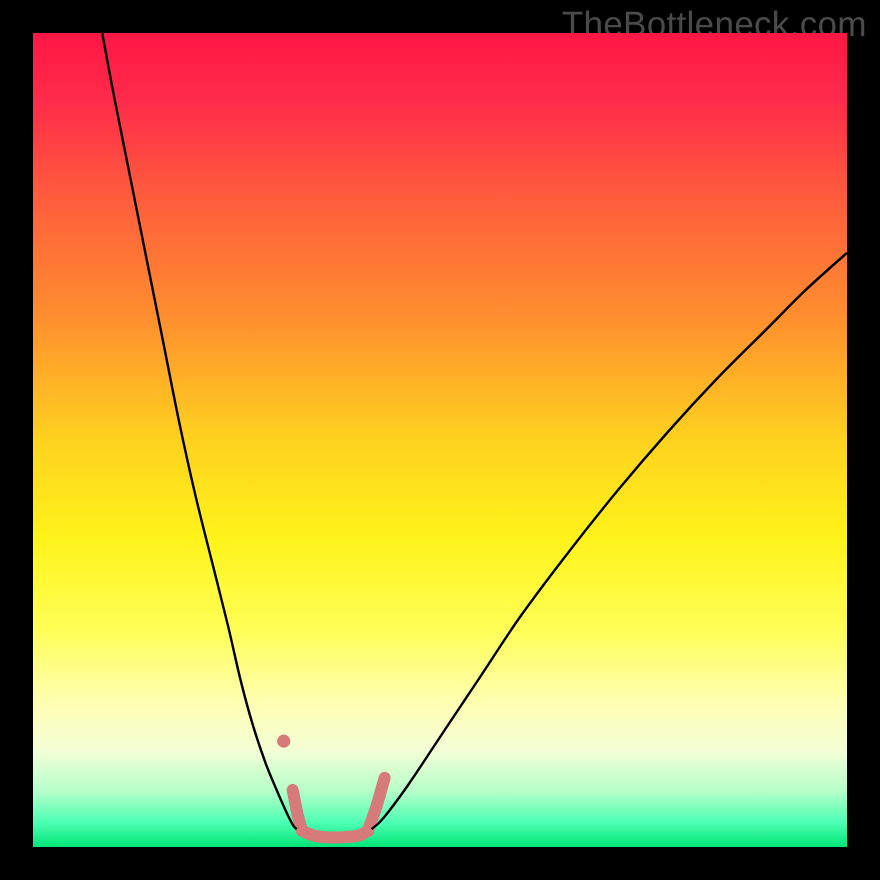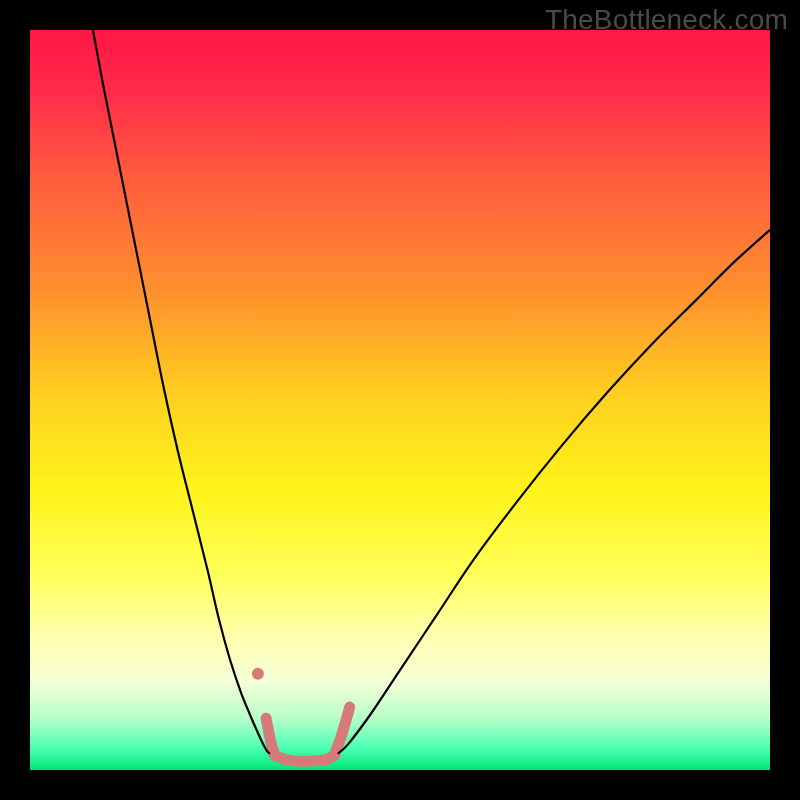--- a/index.html
+++ b/index.html
@@ -23,21 +23,21 @@
     top: 30px;
     width: 740px;
     height: 740px;
     overflow: hidden;
   }
   .watermark {
     position: absolute;
     top: 4px;
     right: 12px;
     color: #4a4a4a;
-    font-size: 28px;
+    font-size: 32px;
     font-weight: 500;
     letter-spacing: 0.2px;
   }
   svg {
     display: block;
   }
 </style>
 </head>
 <body>
 

